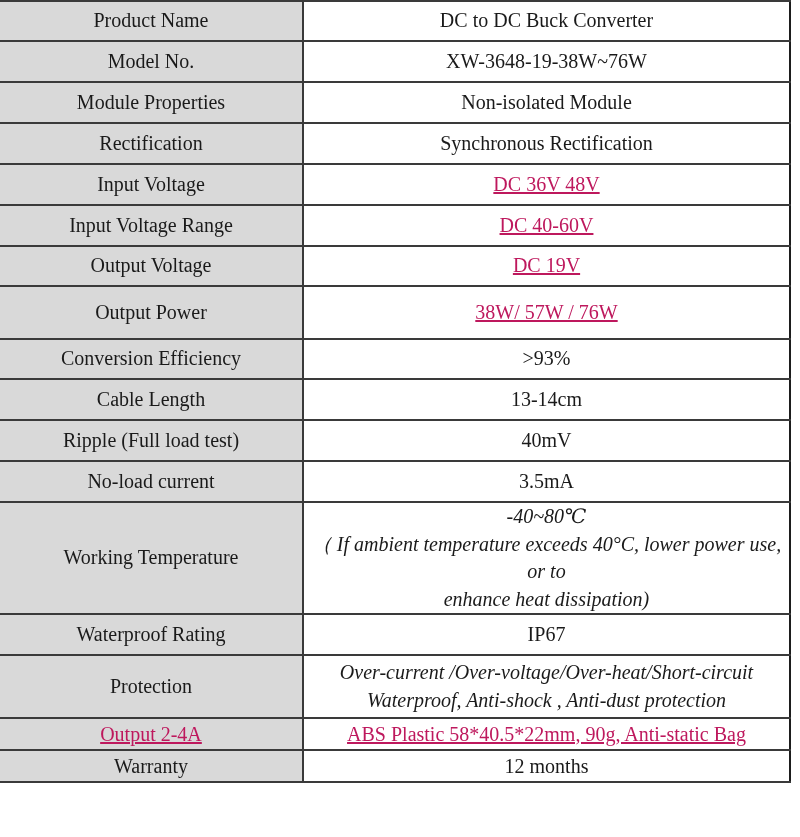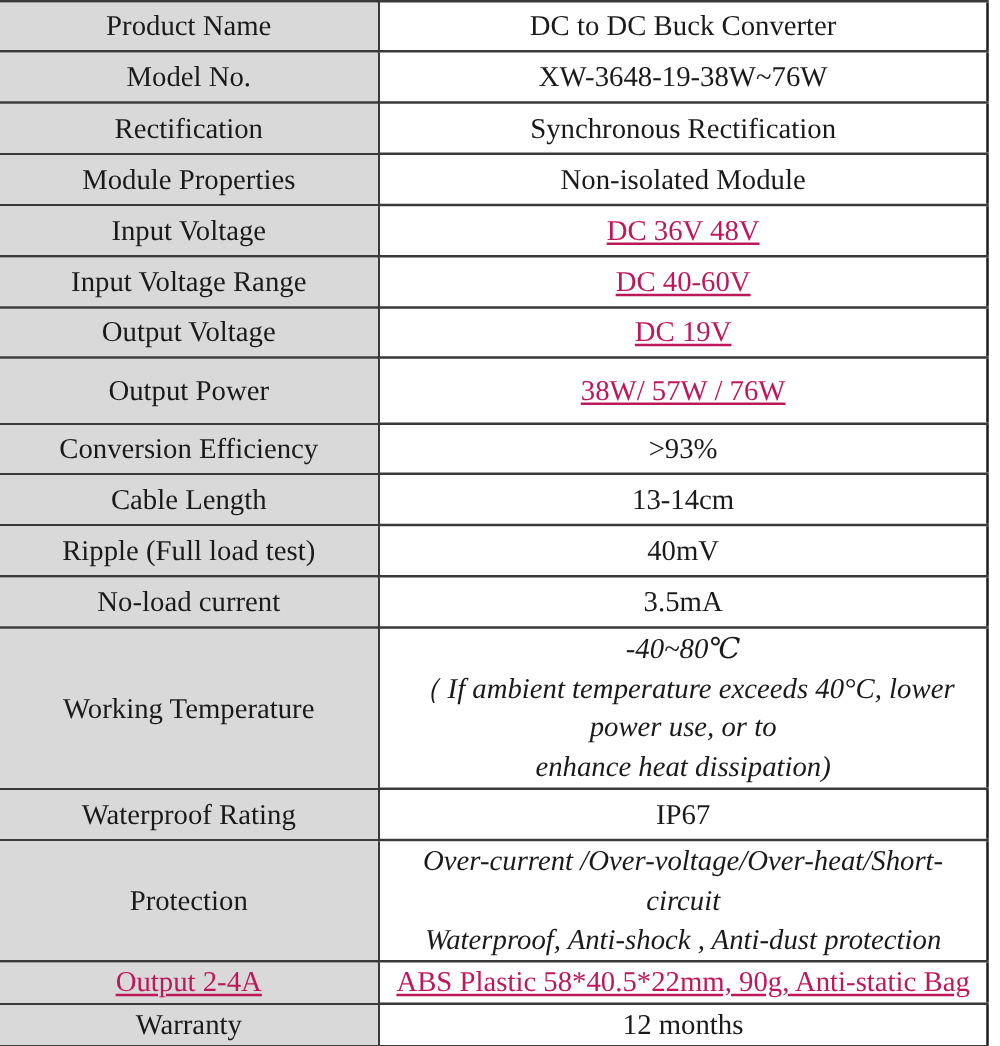--- a/index.html
+++ b/index.html
@@ -26,21 +26,21 @@
   #spec-table tr {
     
   }
 
   #spec-table td {
     border-top: 2px solid #3a3a3a;
     border-bottom: 2px solid #3a3a3a;
     padding: 0 6px;
     text-align: center;
     vertical-align: middle;
-    font-size: 23px;
+    font-size: 20px;
     line-height: 1.38;
     box-sizing: border-box;
   }
 
   td.label-cell {
     width: 303px;
     background: #d9d9d9;
     border-right: 2px solid #3a3a3a;
     position: relative;
   }
@@ -80,27 +80,27 @@
       <td class="label-cell">Product Name</td>
       <td class="value-cell">DC to DC Buck Converter</td>
     </tr>
 
     <tr class="r-40">
       <td class="label-cell">Model No.</td>
       <td class="value-cell">XW-3648-19-38W~76W</td>
     </tr>
 
     <tr class="r-40">
-      <td class="label-cell">Rectification</td>
-      <td class="value-cell">Synchronous Rectification</td>
+      <td class="label-cell">Module Properties</td>
+      <td class="value-cell">Non-isolated Module</td>
     </tr>
 
     <tr class="r-40">
-      <td class="label-cell">Module Properties</td>
-      <td class="value-cell">Non-isolated Module</td>
+      <td class="label-cell">Rectification</td>
+      <td class="value-cell">Synchronous Rectification</td>
     </tr>
 
     <tr class="r-40">
       <td class="label-cell">Input Voltage</td>
       <td class="value-cell red">DC  36V  48V</td>
     </tr>
 
     <tr class="r-40">
       <td class="label-cell">Input Voltage Range</td>
       <td class="value-cell red">DC 40-60V</td>

